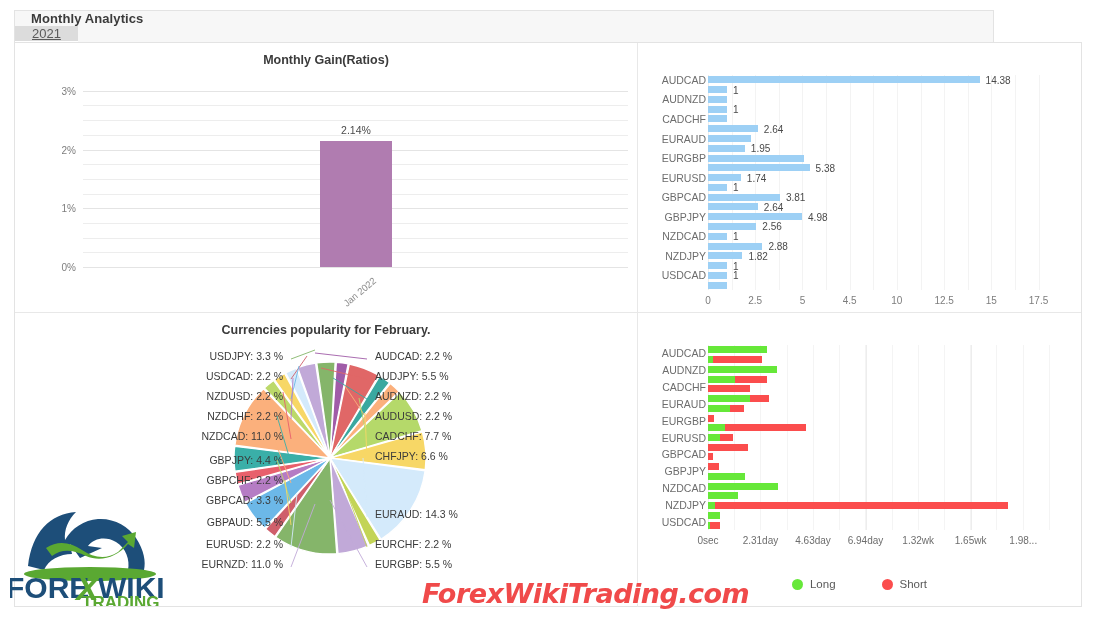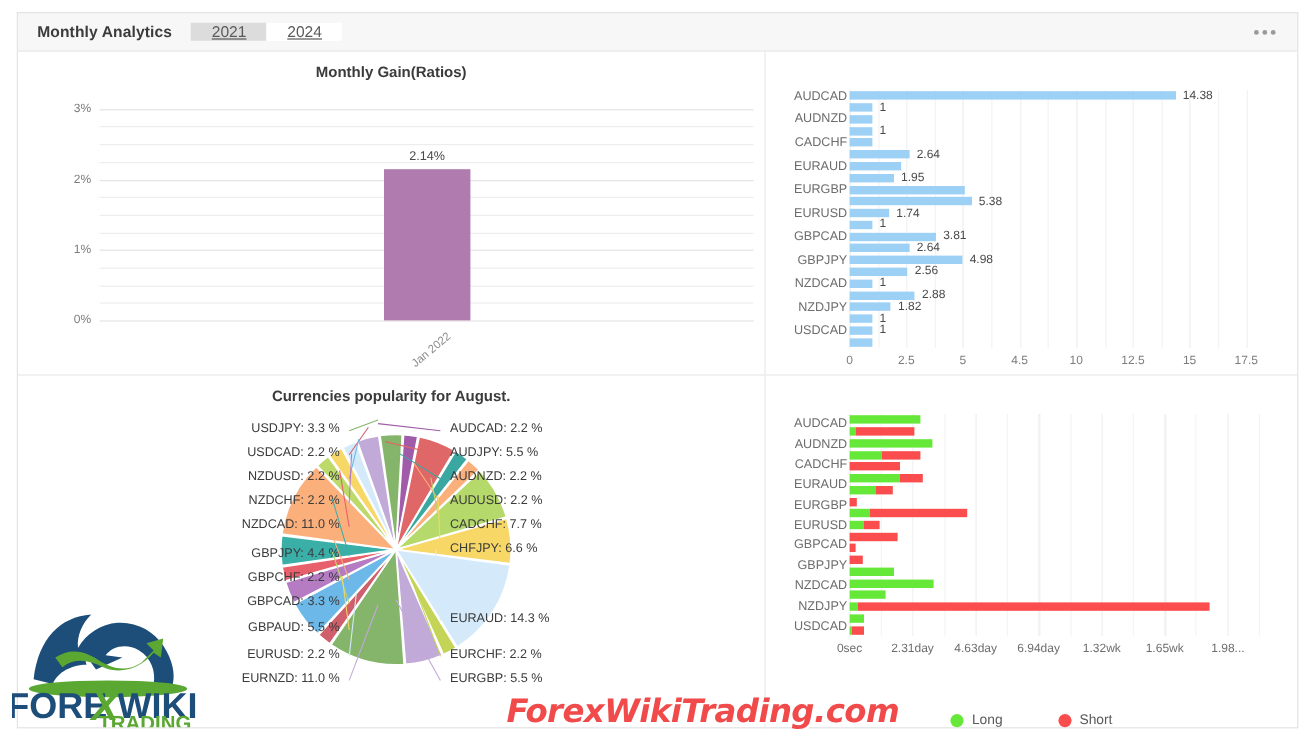--- a/index.html
+++ b/index.html
@@ -10,25 +10,25 @@
     overflow: hidden;
   }
   .app {
     position: relative;
     width: 1096px; height: 617px;
     background: #ffffff;
   }
   
   .header {
     position: absolute; left: 14px; top: 10px;
-    width: 1068px; height: 32px;
+    width: 980px; height: 32px;
     background: #f7f7f7;
     border: 1px solid #e3e3e3;
     border-bottom: none;
-    display: flex; align-items: center;
+    display: flex; align-items: flex-start; flex-direction: column;
   }
   .hdr-title {
     display: flex; align-items: center;
     padding: 0 16px;
     font-size: 13px; font-weight: bold; color: #3b3b3b;
     letter-spacing: .1px;
   }
   .tab {
     display: flex; align-items: center;
     padding: 0 17px;
@@ -120,21 +120,21 @@
   .ht-plot { position: absolute; left: 70px; top: 0; width: 345px; height: 185px; }
   .ht-vgrid { position: absolute; top: 0; bottom: 0; width: 1px; background: #ededed; }
   .ht-seg { position: absolute; }
   .ht-xaxis { position: absolute; left: 70px; top: 186px; width: 345px; height: 20px; }
   .ht-xaxis span {
     position: absolute; transform: translateX(-50%);
     font-size: 10px; color: #6d6d6d; top: 4px; white-space: nowrap;
   }
   .ht-legend {
     position: absolute; left: 0; right: 0; top: 265px;
-    display: flex; justify-content: center; gap: 46px; align-items: center; margin-top: 16px;
+    display: flex; justify-content: center; gap: 46px; align-items: center;
   }
   .lg-item { display: flex; align-items: center; gap: 7px; cursor: pointer; }
   .lg-dot { width: 11px; height: 11px; border-radius: 50%; display: block; }
   .lg-text { font-size: 11.5px; color: #5a5a5a; }
 
   
   .logo { position: absolute; left: 10px; top: 488px; width: 160px; height: 118px; }
   .wm {
     position: absolute; left: 422px; top: 578px;
     font-size: 27px; font-weight: bold; font-style: italic;
@@ -276,21 +276,21 @@
             <span style="left: 141.667px;">4.5</span>
             <span style="left: 188.889px;">10</span>
             <span style="left: 236.111px;">12.5</span>
             <span style="left: 283.333px;">15</span>
             <span style="left: 330.556px;">17.5</span>
           </div>
       </div>
     </div>
 
     <div class="panel b-r">
-      <div class="chart-title">Currencies popularity for August.</div>
+      <div class="chart-title">Currencies popularity for February.</div>
       <div class="pie-area">
         <svg class="pie-svg" id="pie-svg" width="623" height="294">
             <path d="M 315 145 L 321.3314010657622 49.20901211207567 A 96 96 0 0 1 333.1861643207682 50.738324716255875 Z" fill="#a05ca8" stroke="#ffffff" stroke-width="1.4"></path>
             <path d="M 315 145 L 334.3159678888878 50.96334020970622 A 96 96 0 0 1 363.70242522429913 62.27108258129114 Z" fill="#e06767" stroke="#ffffff" stroke-width="1.4"></path>
             <path d="M 315 145 L 364.6916418750295 62.86145406836195 A 96 96 0 0 1 374.5137276758642 69.67327022813825 Z" fill="#3aa8a0" stroke="#ffffff" stroke-width="1.4"></path>
             <path d="M 315 145 L 375.41334180221145 70.39284127988006 A 96 96 0 0 1 384.2164019851249 78.47865232698906 Z" fill="#fbb07c" stroke="#ffffff" stroke-width="1.4"></path>
             <path d="M 315 145 L 385.0096554780506 79.31401869618861 A 96 96 0 0 1 407.0603665207001 117.78072528382944 Z" fill="#b5d96a" stroke="#ffffff" stroke-width="1.4"></path>
             <path d="M 315 145 L 407.38036171134974 118.8873829331454 A 96 96 0 0 1 410.282997305267 156.71112396503807 Z" fill="#f7d766" stroke="#ffffff" stroke-width="1.4"></path>
             <path d="M 315 145 L 410.1356068969841 157.8536493005885 A 96 96 0 0 1 366.04749981208664 226.30284597069783 Z" fill="#d4eafb" stroke="#ffffff" stroke-width="1.4"></path>
             <path d="M 315 145 L 365.06821369960767 226.90954753220421 A 96 96 0 0 1 354.5013045463083 232.49655387007996 Z" fill="#c3d456" stroke="#ffffff" stroke-width="1.4"></path>

